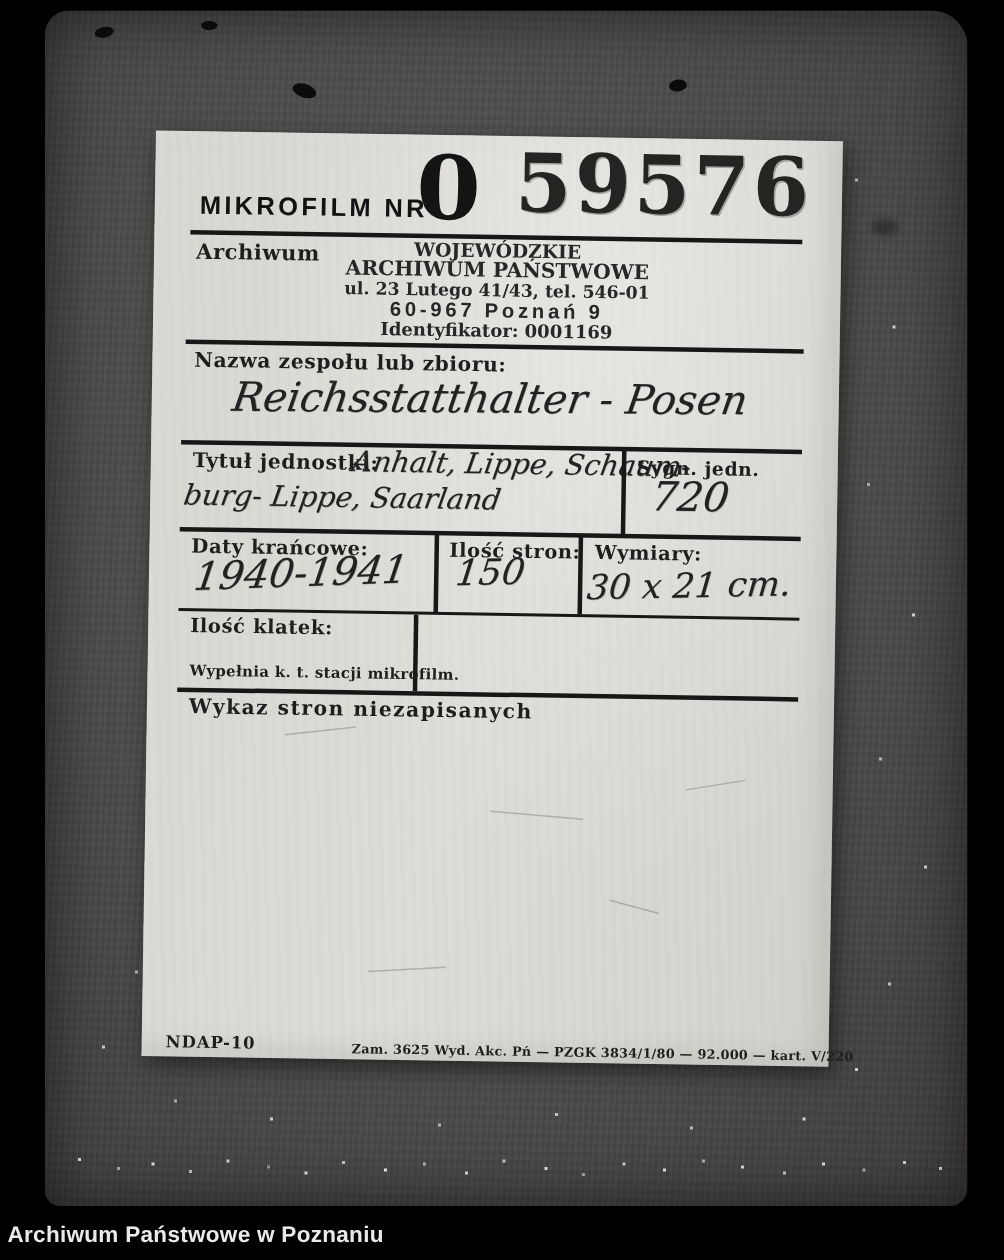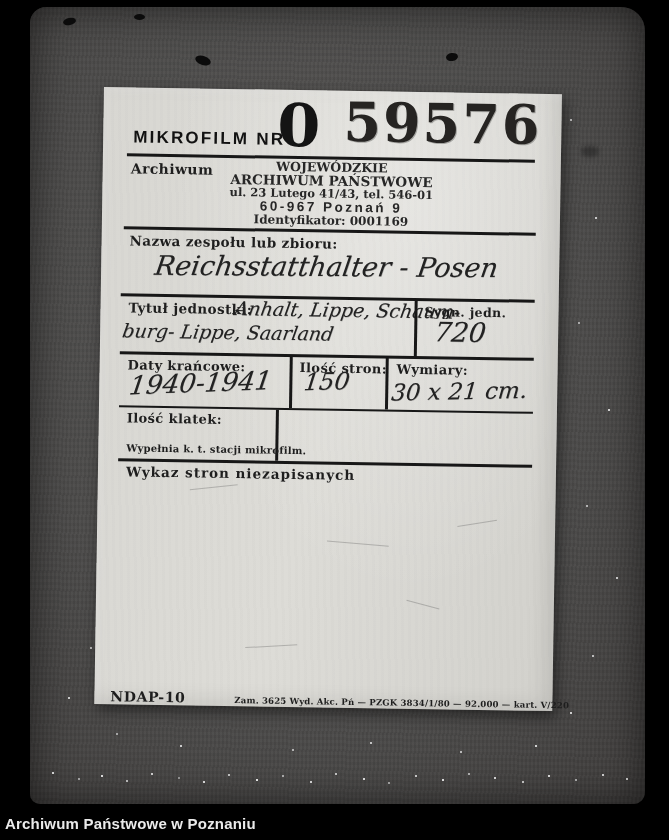--- a/index.html
+++ b/index.html
@@ -89,21 +89,21 @@
   .hw-sygn{left:336px;top:224px;font-size:27px;transform:skewX(-6deg);}
   .daty-label{left:28px;top:270px;}
   .ilosc-label{left:200px;top:270px;}
   .wym-label{left:297px;top:270px;}
   .hw-dates{left:32px;top:283px;font-size:26px;transform:skewX(-10deg) rotate(-3deg);}
   .hw-pages{left:206px;top:278px;font-size:24px;transform:skewX(-8deg) rotate(-2deg);}
   .hw-size{left:293px;top:288px;font-size:23px;transform:skewX(-6deg) rotate(-2deg);}
   .klatek-label{left:28px;top:323px;}
   .note{left:28px;top:355px;font-size:10px;letter-spacing:.2px;}
   .wykaz-label{left:28px;top:376px;font-size:13.5px;letter-spacing:1px;}
-  .form-code{left:16px;top:601px;font-size:14px;letter-spacing:.6px;}
+  .form-code{left:16px;top:601px;font-size:11px;letter-spacing:.6px;}
   .print-code{left:140px;right:22px;top:606px;font-size:8.5px;text-align:right;letter-spacing:.2px;white-space:nowrap;}
 
   .scratch{background:rgba(95,95,95,.35);height:1px;}
   .sc1{left:92px;top:398px;width:48px;transform:rotate(-7deg);}
   .sc2{left:230px;top:452px;width:62px;transform:rotate(4deg);}
   .sc3{left:310px;top:512px;width:34px;transform:rotate(14deg);}
   .sc4{left:150px;top:556px;width:52px;transform:rotate(-4deg);}
   .sc5{left:360px;top:430px;width:40px;transform:rotate(-10deg);}
 
   

